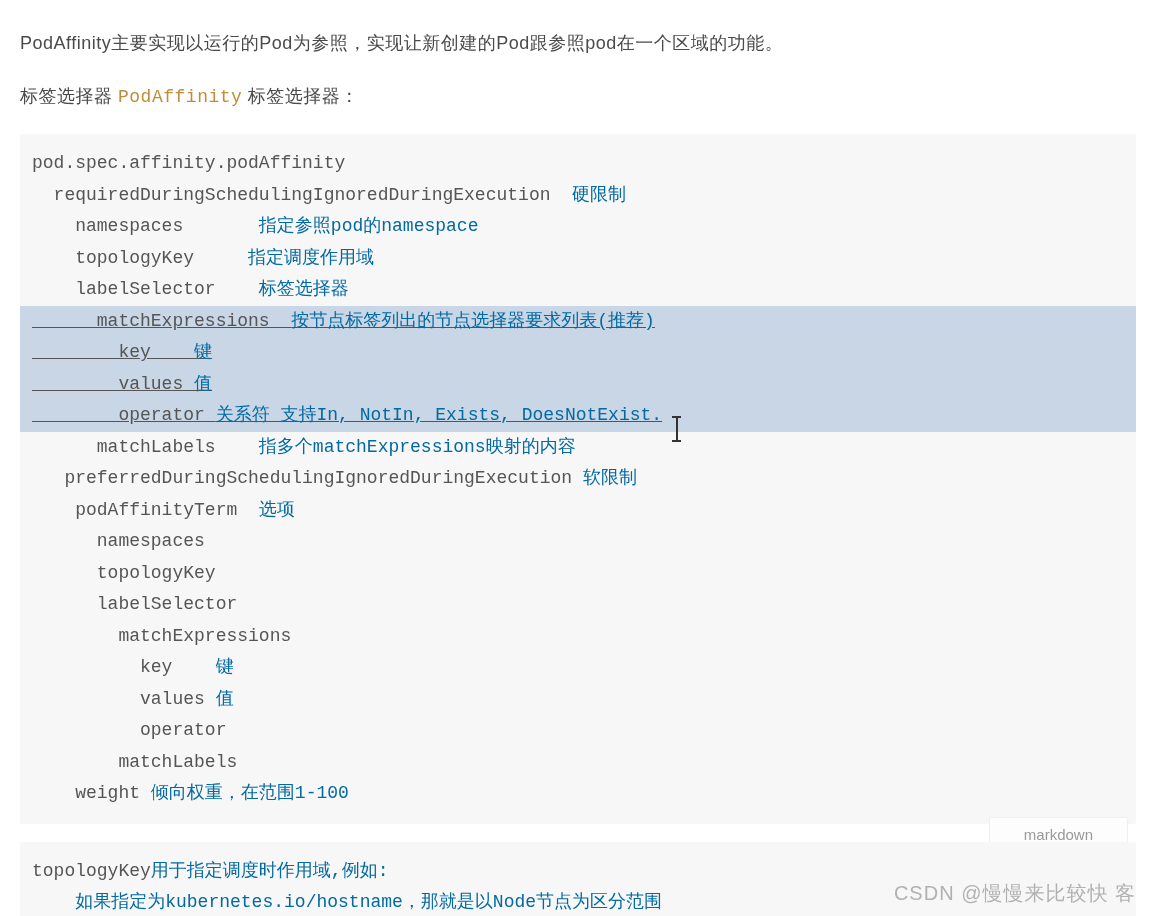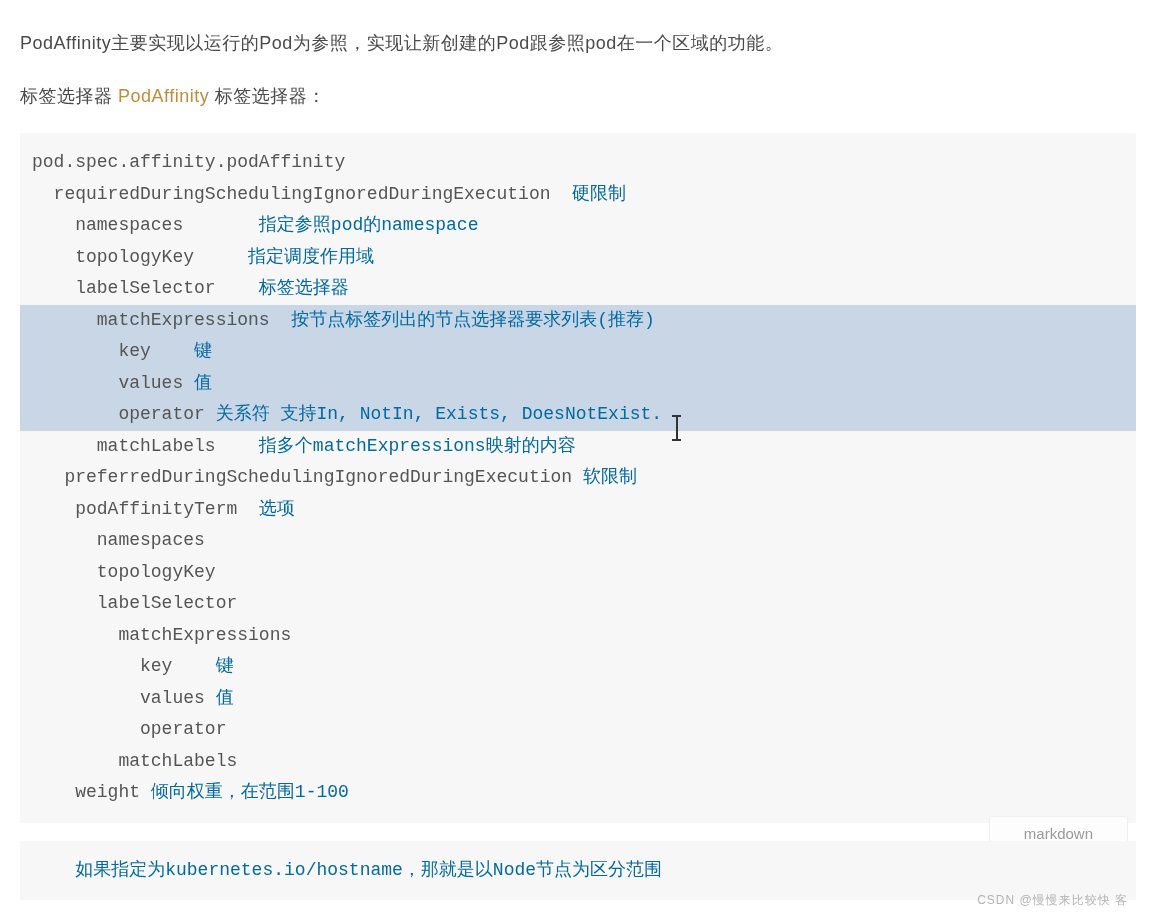--- a/index.html
+++ b/index.html
@@ -38,20 +38,21 @@
     white-space: pre;
   }
   pre.code-block .comment {
     color: #0369a1;
   }
   pre.code-block .highlight {
     background: #c8d6e5;
     display: block;
     margin: 0 -12px;
     padding: 0 12px;
+    text-decoration: underline;
   }
   .cursor {
     position: relative;
     display: inline-block;
     width: 0;
   }
   .cursor::after {
     content: "";
     position: absolute;
     left: 14px;
@@ -78,34 +79,34 @@
     color: #9a9a9a;
     font-family: -apple-system, Arial, sans-serif;
     font-size: 15px;
     padding: 4px 34px;
     border: 1px solid #f0f0f0;
     border-radius: 2px;
     box-shadow: 0 0 2px rgba(0,0,0,0.02);
   }
   .watermark {
     position: fixed;
-    right: 28px;
+    right: 20px;
     bottom: 6px;
     color: rgba(120,120,120,0.55);
-    font-size: 12px;
+    font-size: 20px;
     letter-spacing: 1px;
     pointer-events: none;
   }
 </style>
 </head>
 <body>
 
 <p class="para">PodAffinity主要实现以运行的Pod为参照，实现让新创建的Pod跟参照pod在一个区域的功能。</p>
 
 <p class="para">
-  <span>标签选择器 </span><span class="orange" style="font-family: Liberation Sans, sans-serif;">PodAffinity</span><span> 标签选择器：</span>
+  <span>标签选择器 </span><span class="orange" style="font-family: Liberation Mono, monospace;">PodAffinity</span><span> 标签选择器：</span>
 </p>
 
 <pre class="code-block"><span class="line">pod.spec.affinity.podAffinity</span><span class="line"><span>  requiredDuringSchedulingIgnoredDuringExecution  </span><span class="comment">硬限制</span></span><span class="line"><span>    namespaces       </span><span class="comment">指定参照pod的namespace</span></span><span class="line"><span>    topologyKey     </span><span class="comment">指定调度作用域</span></span><span class="line"><span>    labelSelector    </span><span class="comment">标签选择器</span></span><span class="highlight"><span class="line"><span>      matchExpressions  </span><span class="comment">按节点标签列出的节点选择器要求列表(推荐)</span></span><span class="line"><span>        key    </span><span class="comment">键</span></span><span class="line"><span>        values </span><span class="comment">值</span></span><span class="line"><span>        operator </span><span class="comment">关系符 支持In, NotIn, Exists, DoesNotExist.</span><span class="cursor"></span></span></span><span class="line"><span>      matchLabels    </span><span class="comment">指多个matchExpressions映射的内容</span></span><span class="line"><span>   preferredDuringSchedulingIgnoredDuringExecution </span><span class="comment">软限制</span></span><span class="line"><span>    podAffinityTerm  </span><span class="comment">选项</span></span><span class="line">      namespaces</span><span class="line">      topologyKey</span><span class="line">      labelSelector</span><span class="line">        matchExpressions</span><span class="line"><span>          key    </span><span class="comment">键</span></span><span class="line"><span>          values </span><span class="comment">值</span></span><span class="line">          operator</span><span class="line">        matchLabels</span><span class="line"><span>    weight </span><span class="comment">倾向权重，在范围1-100</span></span><span class="lang-tag">markdown</span></pre>
 
-<pre class="code-block" style="margin-top:18px;"><span class="line comment">    如果指定为kubernetes.io/hostname，那就是以Node节点为区分范围</span></pre>
+<pre class="code-block" style="margin-top:18px;"><span class="line"><span>topologyKey</span><span class="comment">用于指定调度时作用域,例如:</span></span><span class="line comment">    如果指定为kubernetes.io/hostname，那就是以Node节点为区分范围</span></pre>
 
 <div class="watermark">CSDN @慢慢来比较快 客</div>
 
 </body></html>

